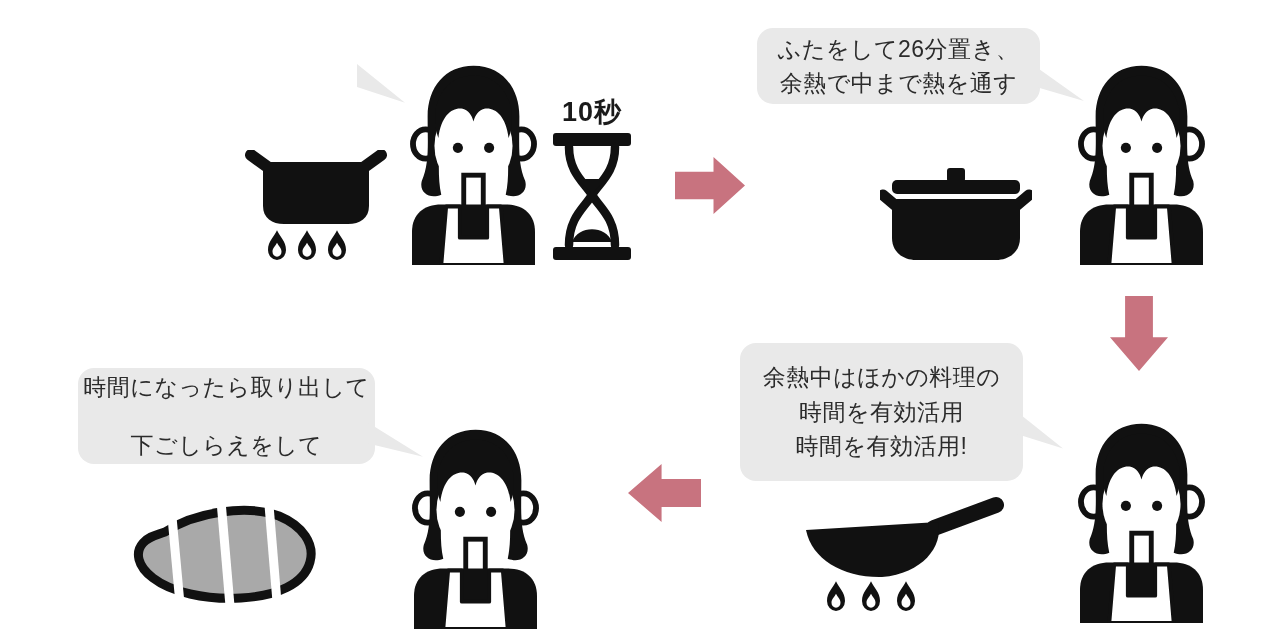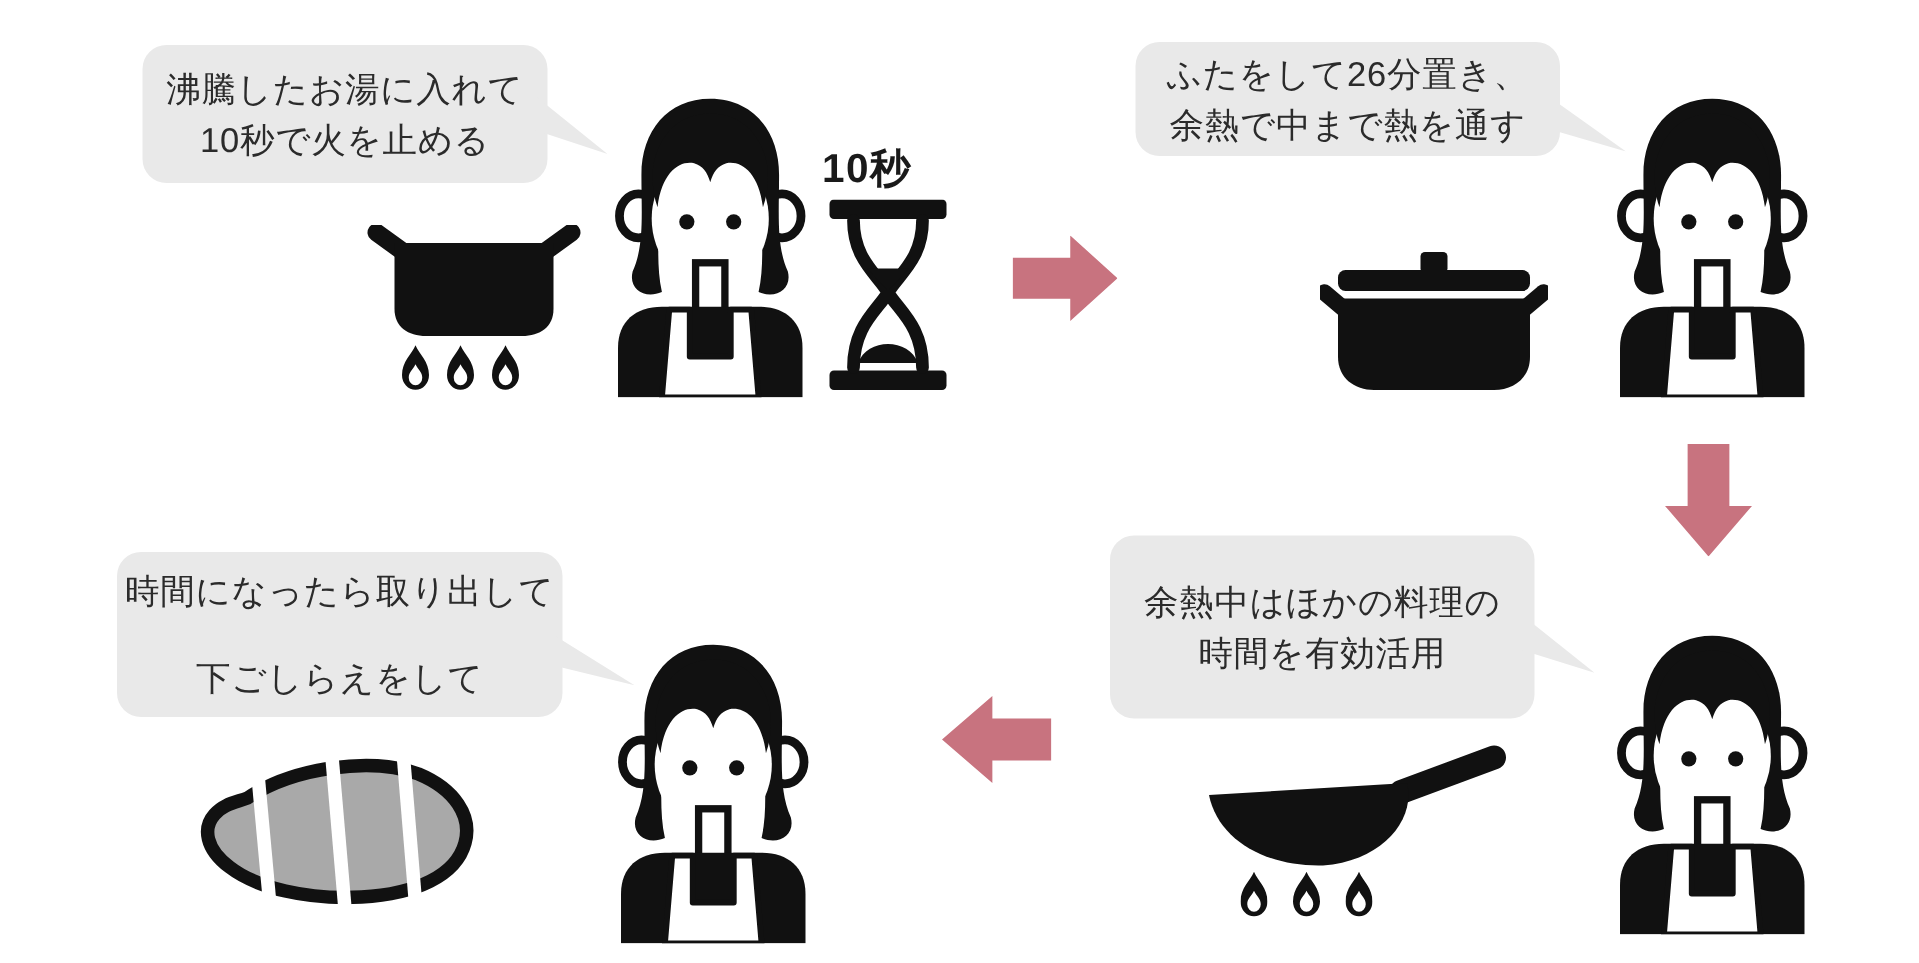--- a/index.html
+++ b/index.html
@@ -10,21 +10,21 @@
   .abs{position:absolute;}
   .bubble{
     background:#e9e9e9;border-radius:16px;
     display:flex;flex-direction:column;justify-content:center;align-items:center;
     color:#2b2b2b;font-size:23px;letter-spacing:0.5px;font-weight:500;
   }
   .bubble span{display:block;line-height:1.5;white-space:nowrap;}
   .tail{background:#e9e9e9;}
   .arrow{background:#c8737f;}
   .hg-label{
-    color:#1a1a1a;font-size:27px;font-weight:600;text-align:left;letter-spacing:1px;
+    color:#1a1a1a;font-size:27px;font-weight:600;text-align:center;letter-spacing:1px;
   }
   svg{display:block;}
 </style>
 </head>
 <body>
 
 <div class="canvas">
 
   <svg width="0" height="0" style="position:absolute" aria-hidden="true">
     <defs>
@@ -46,24 +46,20 @@
                  C114,72 115,62 114,52 C110,30 96,16 75,16 Z" fill="#111"></path>
         <circle cx="59" cy="90" r="5.2" fill="#111"></circle>
         <circle cx="91" cy="90" r="5.2" fill="#111"></circle>
         <rect x="65" y="118" width="20" height="40" fill="#fff" stroke="#111" stroke-width="5"></rect>
         <path d="M12,210 L12,176 C12,158 24,148 42,148 L108,148 C126,148 138,158 138,176 L138,210 Z" fill="#111"></path>
         <path d="M47,150 L42,210 L108,210 L103,150 L89,150 L89,182 L61,182 L61,150 Z" fill="#fff" stroke="#111" stroke-width="4" stroke-linejoin="round"></path>
       </symbol>
     </defs>
   </svg>
 
-  <div class="abs bubble" style="left:95px;top:30px;width:270px;height:92px;">
-    <span>沸騰したお湯に入れて</span>
-    <span>10秒で火を止める</span>
-  </div>
   <div class="abs tail" style="left:357px;top:64px;width:48px;height:44px;clip-path:polygon(0 0,100% 88%,0 52%);"></div>
 
   <div class="abs" style="left:243px;top:150px;">
     <svg width="146" height="113" viewBox="0 0 146 113">
       <line x1="26" y1="18" x2="8" y2="5" stroke="#111" stroke-width="12" stroke-linecap="round"></line>
       <line x1="120" y1="18" x2="138" y2="5" stroke="#111" stroke-width="12" stroke-linecap="round"></line>
       <path d="M20,12 L126,12 L126,56 C126,68 117,74 105,74 L41,74 C29,74 20,68 20,56 Z" fill="#111"></path>
       <use href="#sym-flame" x="25" y="79" width="18" height="33"></use>
       <use href="#sym-flame" x="55" y="79" width="18" height="33"></use>
       <use href="#sym-flame" x="85" y="79" width="18" height="33"></use>
@@ -106,23 +102,24 @@
   </div>
 
   <div class="abs" style="left:1068px;top:60px;">
     <svg width="147" height="205" viewBox="0 0 150 210">
         <use href="#sym-woman"></use>
       </svg>
   </div>
 
   <div class="abs arrow" style="left:1110px;top:296px;width:58px;height:75px;clip-path:polygon(26% 0%,74% 0%,74% 55%,100% 55%,50% 100%,0% 55%,26% 55%);"></div>
 
-  <div class="abs bubble" style="left:740px;top:357px;width:283px;height:122px;">
+  <div class="abs bubble" style="left:740px;top:343px;width:283px;height:138px;">
     <span>余熱中はほかの料理の</span>
     <span>時間を有効活用</span>
+    <span>時間を有効活用!</span>
   </div>
   <div class="abs tail" style="left:1015px;top:408px;width:48px;height:44px;clip-path:polygon(0 5%,100% 92%,0 58%);"></div>
 
   <div class="abs" style="left:798px;top:496px;">
     <svg width="210" height="120" viewBox="0 0 210 120">
       <line x1="136" y1="32" x2="198" y2="9" stroke="#111" stroke-width="16" stroke-linecap="round"></line>
       <path d="M8,34 L140,26 C146,50 124,78 84,81 C46,82 14,64 8,34 Z" fill="#111"></path>
       <use href="#sym-flame" x="29" y="84" width="18" height="33"></use>
       <use href="#sym-flame" x="64" y="84" width="18" height="33"></use>
       <use href="#sym-flame" x="99" y="84" width="18" height="33"></use>
@@ -130,21 +127,21 @@
   </div>
 
   <div class="abs" style="left:1068px;top:418px;">
     <svg width="147" height="205" viewBox="0 0 150 210">
         <use href="#sym-woman"></use>
       </svg>
   </div>
 
   <div class="abs arrow" style="left:628px;top:464px;width:73px;height:58px;clip-path:polygon(100% 26%,46% 26%,46% 0%,0% 50%,46% 100%,46% 74%,100% 74%);"></div>
 
-  <div class="abs bubble" style="left:78px;top:368px;width:297px;height:110px;gap:24px;">
+  <div class="abs bubble" style="left:78px;top:368px;width:297px;height:96px;gap:24px;">
     <span>時間になったら取り出して</span>
     <span>下ごしらえをして</span>
   </div>
   <div class="abs tail" style="left:367px;top:420px;width:56px;height:40px;clip-path:polygon(0 5%,100% 92%,0 58%);"></div>
 
   <div class="abs" style="left:125px;top:498px;">
     <svg width="195" height="112" viewBox="0 0 195 112">
       <path d="M40,34 C70,14 122,6 154,18 C178,28 190,46 185,64 C179,86 152,98 116,100
                C80,102 46,94 28,80 C12,68 10,54 18,45 C24,38 32,37 40,34 Z" fill="#a9a9a9" stroke="#111" stroke-width="9" stroke-linejoin="round"></path>
       <line x1="46" y1="8" x2="55" y2="106" stroke="#fff" stroke-width="9"></line>

